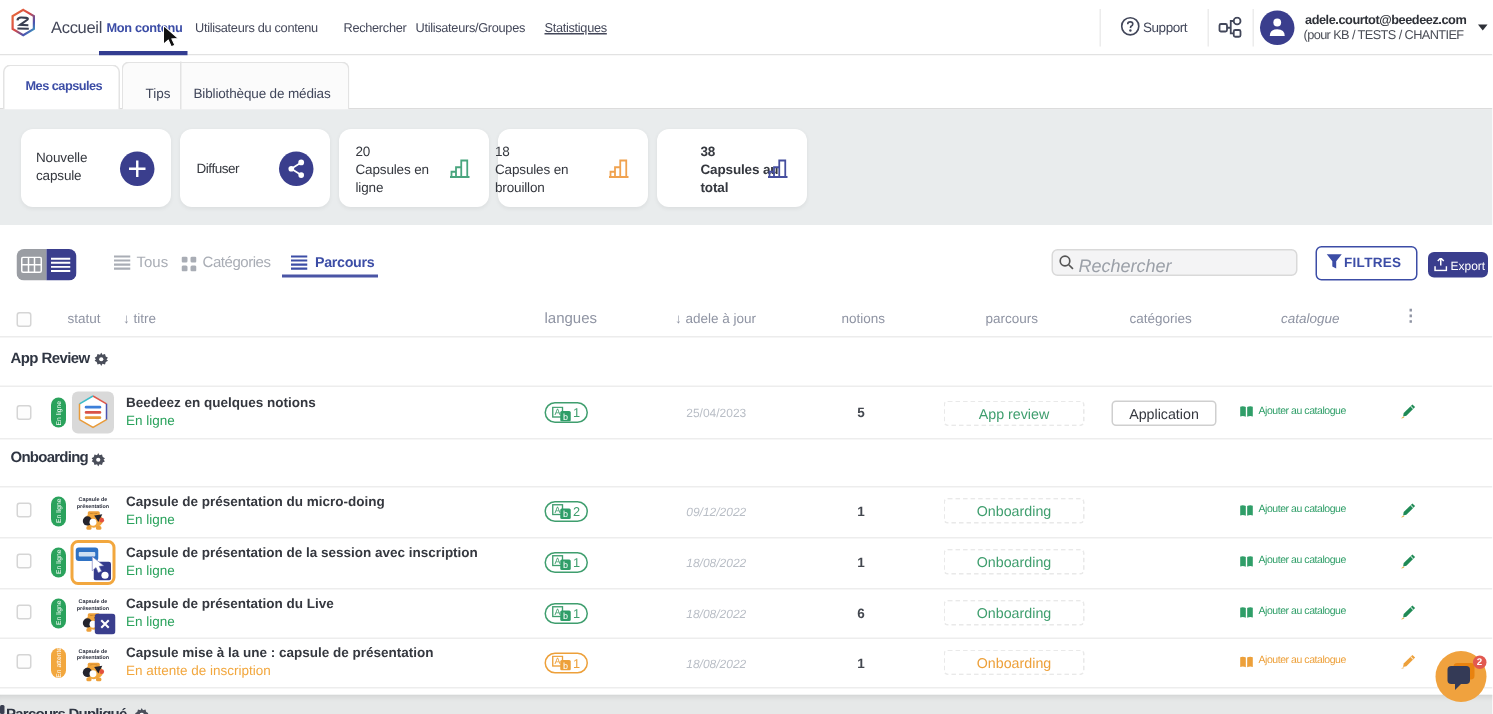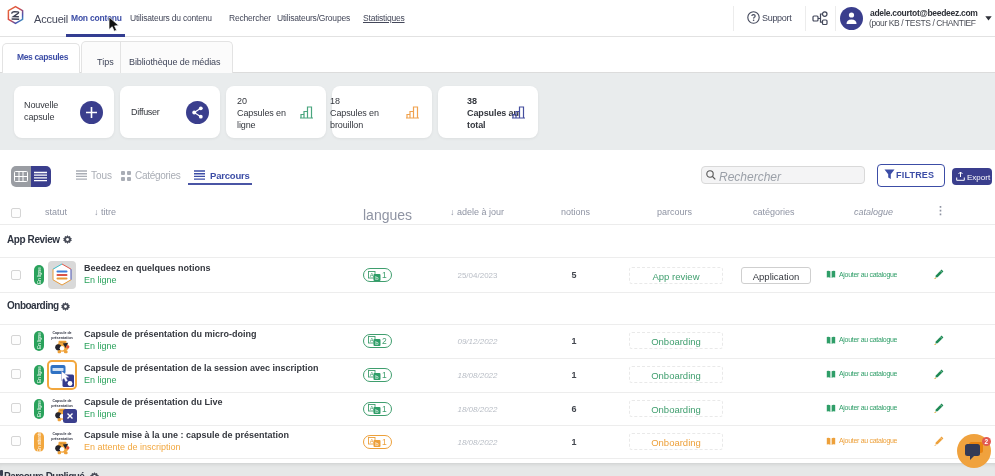--- a/index.html
+++ b/index.html
@@ -156,22 +156,22 @@
 <div class="abs" style="left:896px;top:170px;font-size:9px;font-weight:bold;color:#3c4da6;letter-spacing:0.2px;">FILTRES</div>
 
 <div class="abs" style="left:952px;top:168px;width:40px;height:17px;background:#3a3e8d;border-radius:4px;"></div>
 <svg class="abs" style="left:956px;top:172px;" width="9" height="9" viewBox="0 0 9 9">
   <path d="M4.5 0 L4.5 5 M2.5 2 L4.5 0 L6.5 2 M0.7 5.5 L0.7 8.3 L8.3 8.3 L8.3 5.5" fill="none" stroke="#fff" stroke-width="1"></path>
 </svg>
 <div class="abs" style="left:967px;top:172.5px;font-size:8px;color:#fff;">Export</div>
 
 <div class="abs" style="left:11px;top:208px;width:10px;height:10px;border:1px solid #d5d5d5;border-radius:2px;background:#fdfdfd;"></div>
 <div class="abs" style="left:45px;top:207px;font-size:9px;color:#8f94a3;">statut</div>
-<div class="abs" style="left:94px;top:207px;font-size:9px;color:#8f94a3;">↓ titre</div>
-<div class="abs" style="left:363px;top:207px;font-size:14px;color:#8f94a3;">langues</div>
+<div class="abs" style="left:82px;top:207px;font-size:9px;color:#8f94a3;">↓ titre</div>
+<div class="abs" style="left:363px;top:207px;font-size:10px;color:#8f94a3;">langues</div>
 <div class="abs" style="left:450px;top:207px;font-size:9px;color:#8f94a3;">↓ adele à jour</div>
 <div class="abs" style="left:561px;top:207px;font-size:9px;color:#8f94a3;">notions</div>
 <div class="abs" style="left:657px;top:207px;font-size:9px;color:#8f94a3;">parcours</div>
 <div class="abs" style="left:753px;top:207px;font-size:9px;color:#8f94a3;">catégories</div>
 <div class="abs" style="left:854px;top:207px;font-size:9px;color:#8f94a3;font-style:italic;">catalogue</div>
 <div class="abs" style="left:935px;top:204px;font-size:11px;color:#8f94a3;font-weight:bold;">⋮</div>
 <div class="abs" style="left:0;top:224px;width:995px;height:1px;background:#ececec;"></div>
 
 <div class="abs" style="left:7px;top:233.5px;font-size:10px;letter-spacing:-0.4px;font-weight:bold;color:#2f3542;">App Review</div>
 <svg class="abs" style="left:63px;top:235px;" width="9" height="9" viewBox="0 0 9 9">

